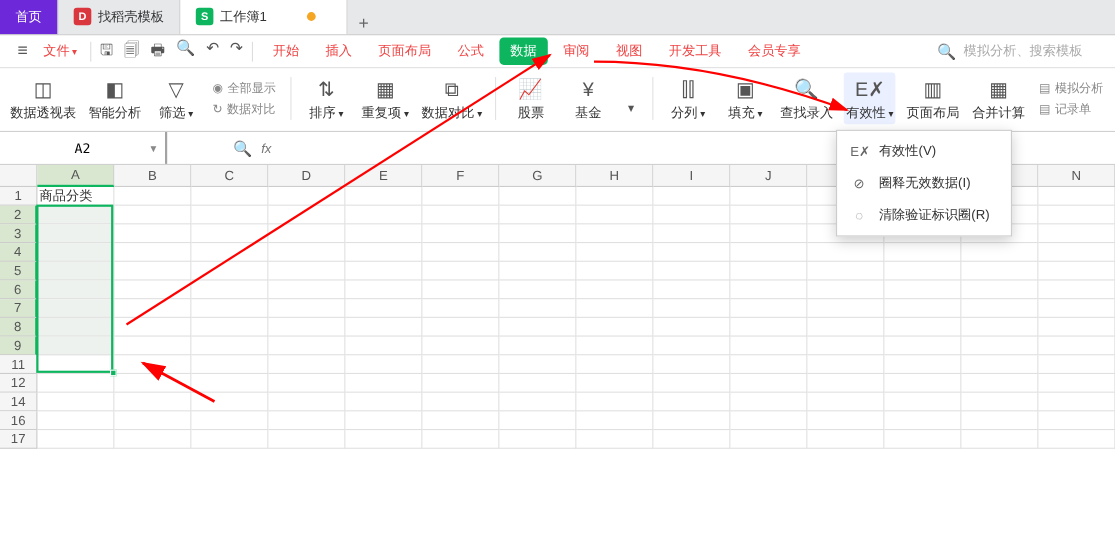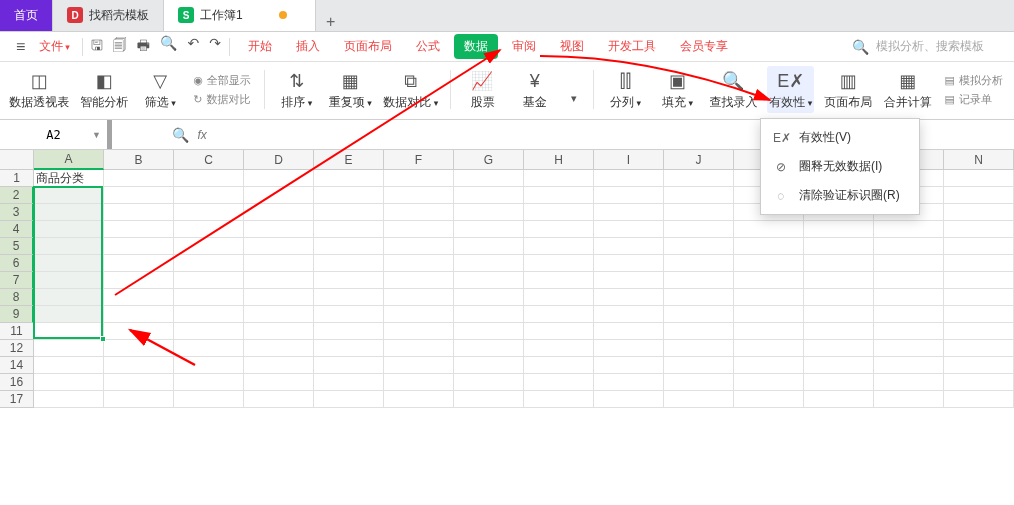--- a/index.html
+++ b/index.html
@@ -29,21 +29,21 @@
   .ribbon {display:flex;align-items:stretch;padding:4px 8px 6px 8px; border-bottom:1px solid #d0d0d0; height:58px; gap:8px;}
   .r-btn{display:flex;flex-direction:column;align-items:center;justify-content:flex-end;gap:2px;padding:2px 4px;min-width:44px;color:#333;font-size:12px;cursor:pointer;border-radius:3px;}
   .r-btn.active{background:#eaf0ff;}
   .r-btn .ic{height:22px;display:flex;align-items:center;justify-content:center;font-size:18px;color:#555;}
   .r-btn .lbl{white-space:nowrap;}
   .r-small{display:flex;flex-direction:column;gap:2px;justify-content:center;color:#888;font-size:11px;}
   .r-small div{display:flex;align-items:center;gap:4px;white-space:nowrap;padding:1px 3px;cursor:pointer;}
   .r-sep{width:1px;background:#e2e2e2;margin:4px 2px;}
   
   .namebox-row{height:30px;border-bottom:1px solid #d0d0d0;display:flex;align-items:center;}
-  .namebox{width:112px;border-right:5px solid #a3a3a3;height:100%;display:flex;align-items:center;justify-content:center;position:relative;padding:0 8px;}
+  .namebox{width:152px;border-right:2px solid #a3a3a3;height:100%;display:flex;align-items:center;justify-content:center;position:relative;padding:0 8px;}
   .namebox input{border:none;width:100%;text-align:center;font-family:monospace;font-size:12px;outline:none;}
   .namebox .dd{position:absolute;right:6px;color:#888;font-size:9px;}
   .fx-area{display:flex;align-items:center;padding:0 50px 0 60px;gap:8px;color:#777;}
   .fx-area .zoom{font-size:14px;}
   
   .grid-wrap{position:relative;display:flex;}
   .col-headers{display:flex;height:20px;}
   .corner{width:34px;height:20px;border-right:1px solid #ccc;border-bottom:1px solid #ccc;background:#f5f5f5;}
   .ch{width:70px;height:20px;text-align:center;border-right:1px solid #ccc;border-bottom:1px solid #ccc;background:#f5f5f5;color:#555;line-height:20px;}
   .ch.sel{background:#d9e6d0;border-bottom:2px solid #0db55e;line-height:18px;}

